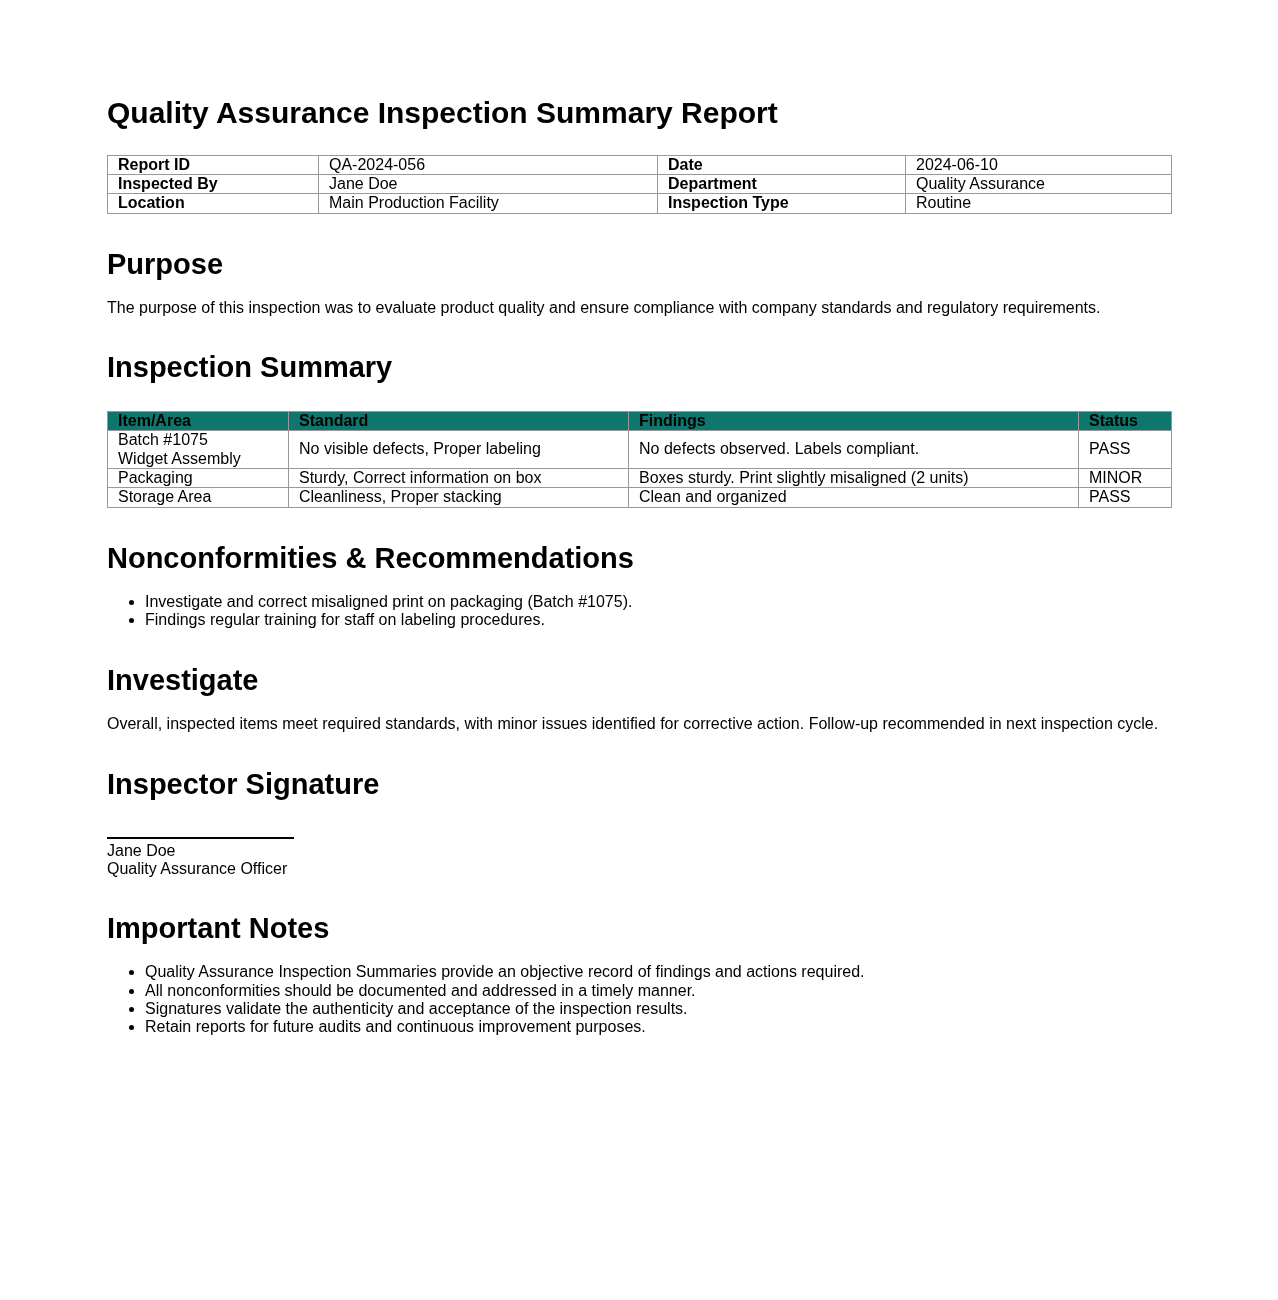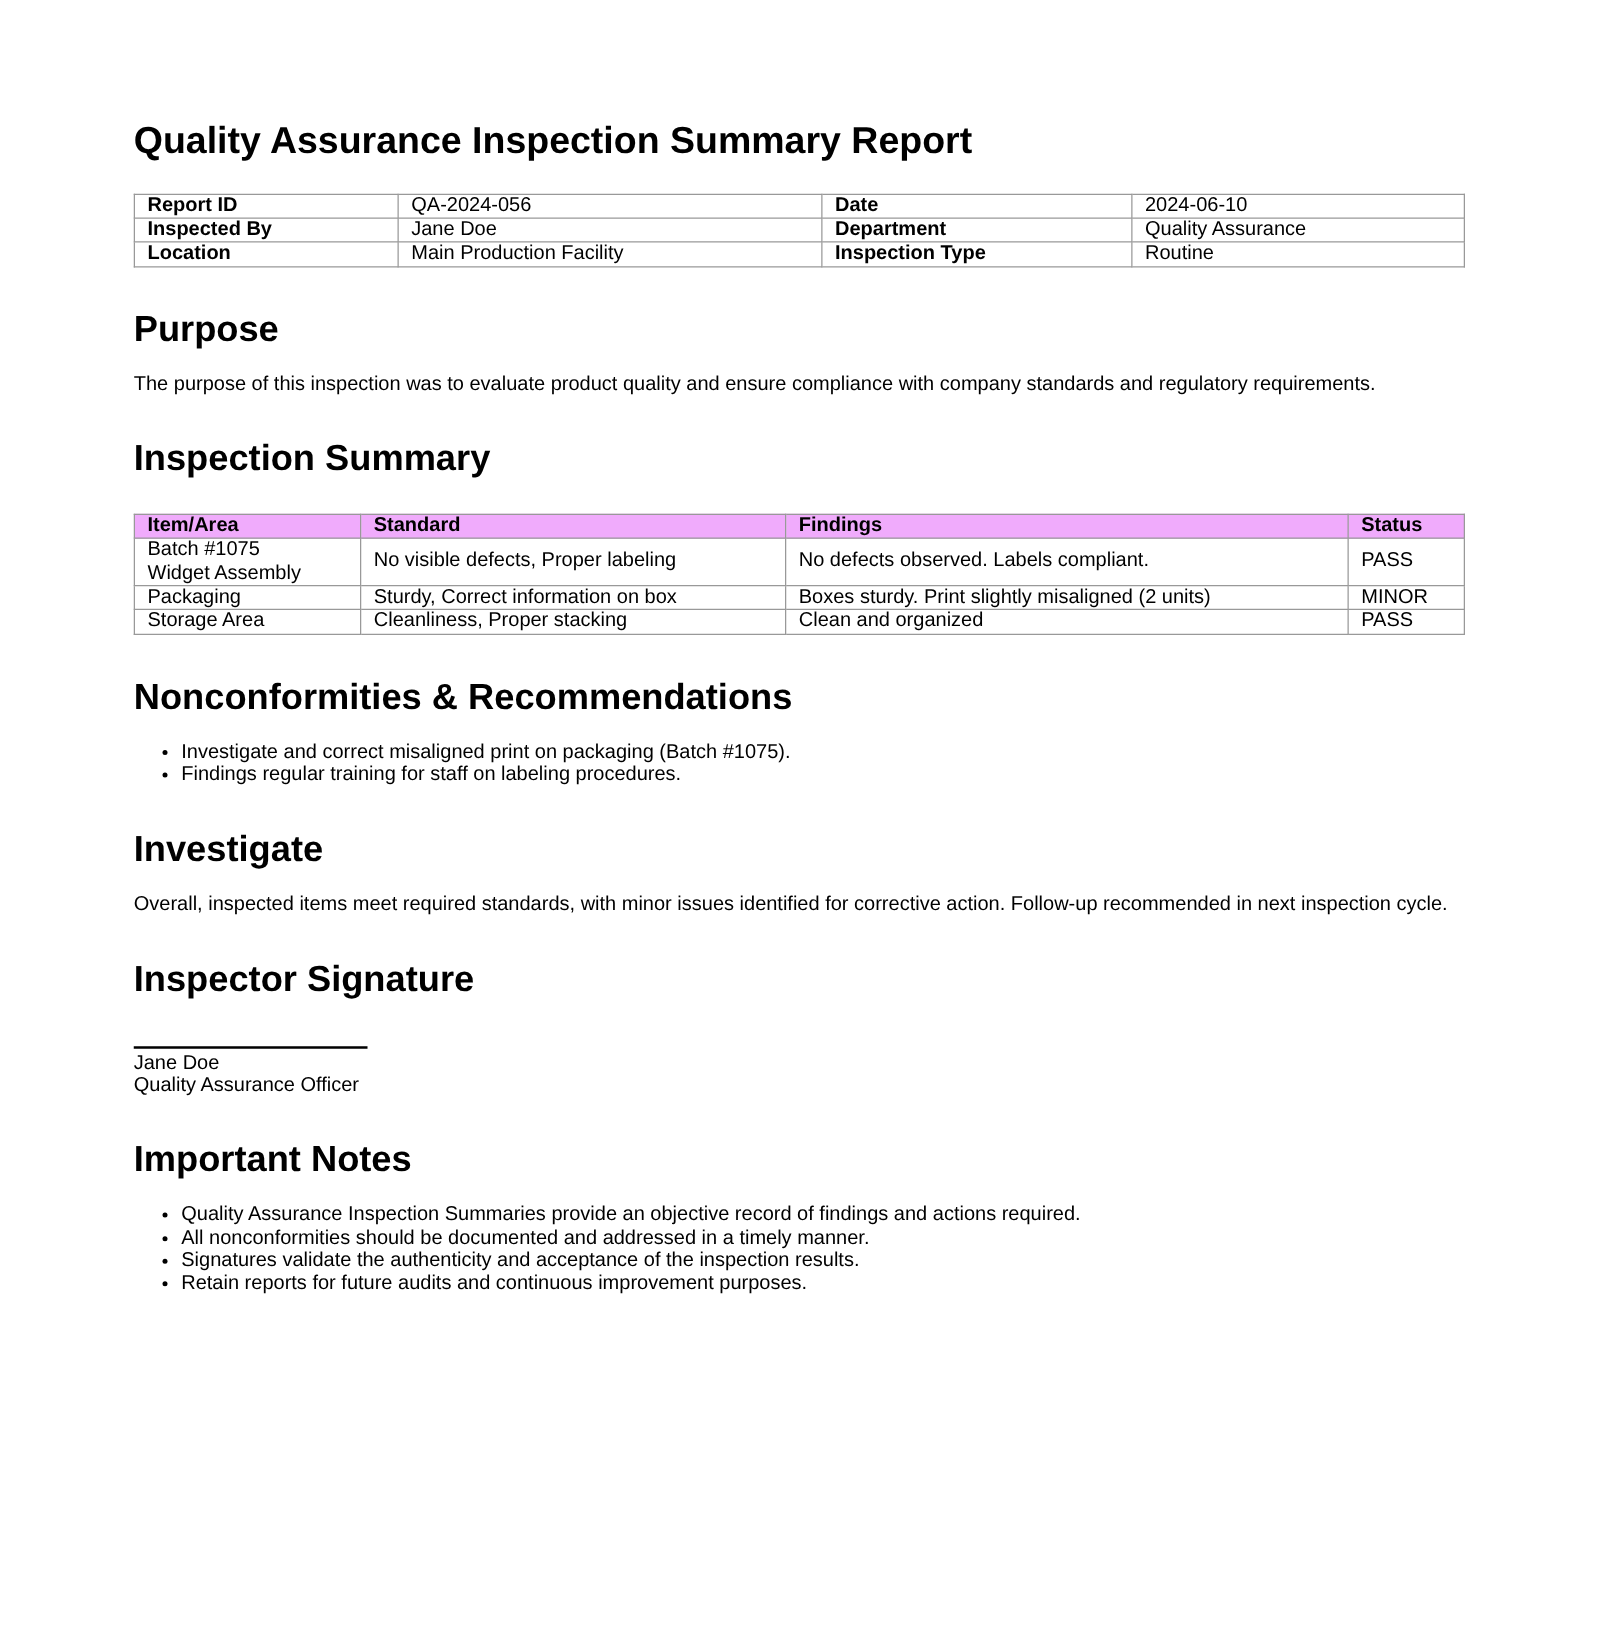--- a/index.html
+++ b/index.html
@@ -36,21 +36,21 @@
     table-layout: fixed;
   }
   .summary-table { margin-top: 26px; }
   th, td {
     border: 1px solid #999999;
     padding: 0 10px;
     text-align: left;
     vertical-align: middle;
     font-size: 16px;
   }
-  th { font-weight: bold; background: #f0abfc; }
+  th { font-weight: bold; background: #0f766e; }
   .meta-table td.meta-label { font-weight: bold; }
   .cell-multiline { white-space: pre-line; }
   ul.bullet-list { margin: 16px 0; padding-left: 38px; }
   ul.bullet-list li { margin: 0; padding: 0; }
   .signature-block { margin-top: 36px; }
   .signature-line {
     width: 187px;
     height: 0;
     border-top: 2px solid #000000;
     margin-bottom: 3px;

